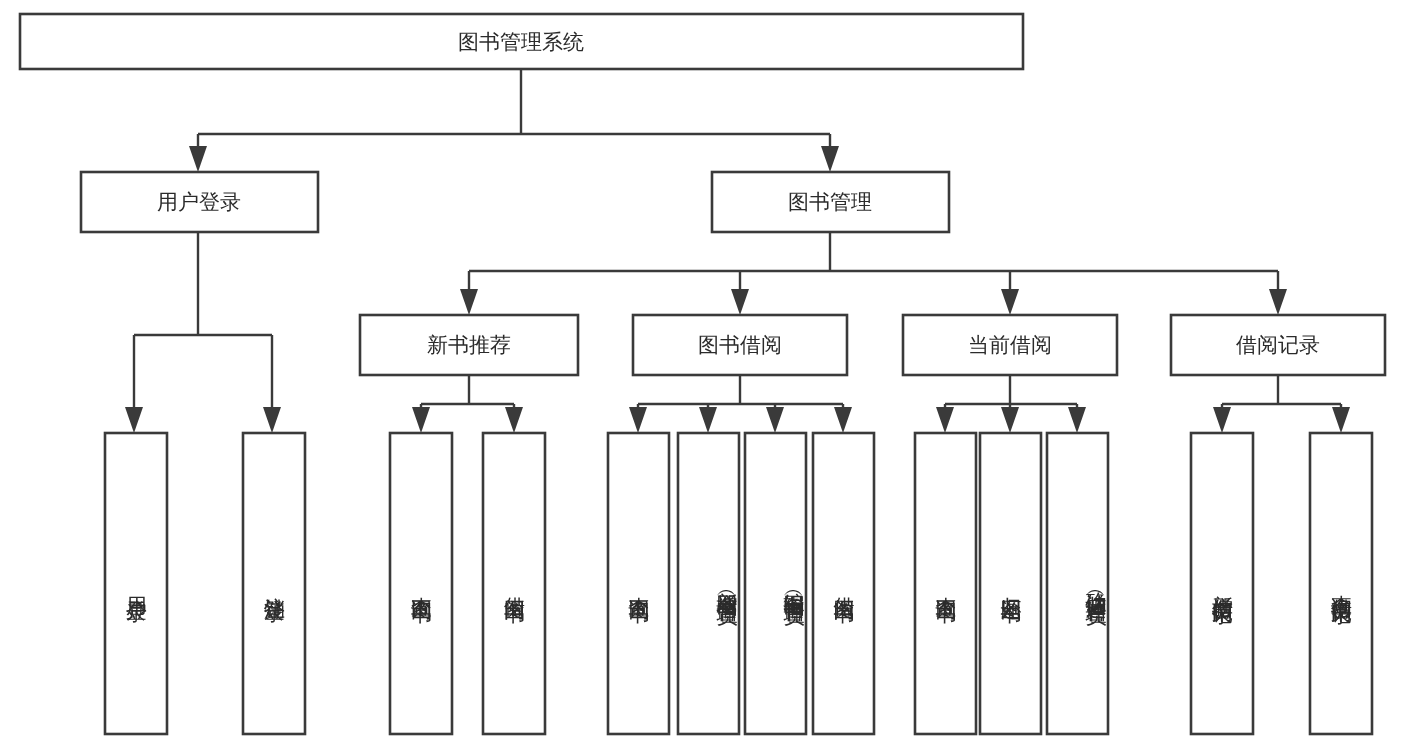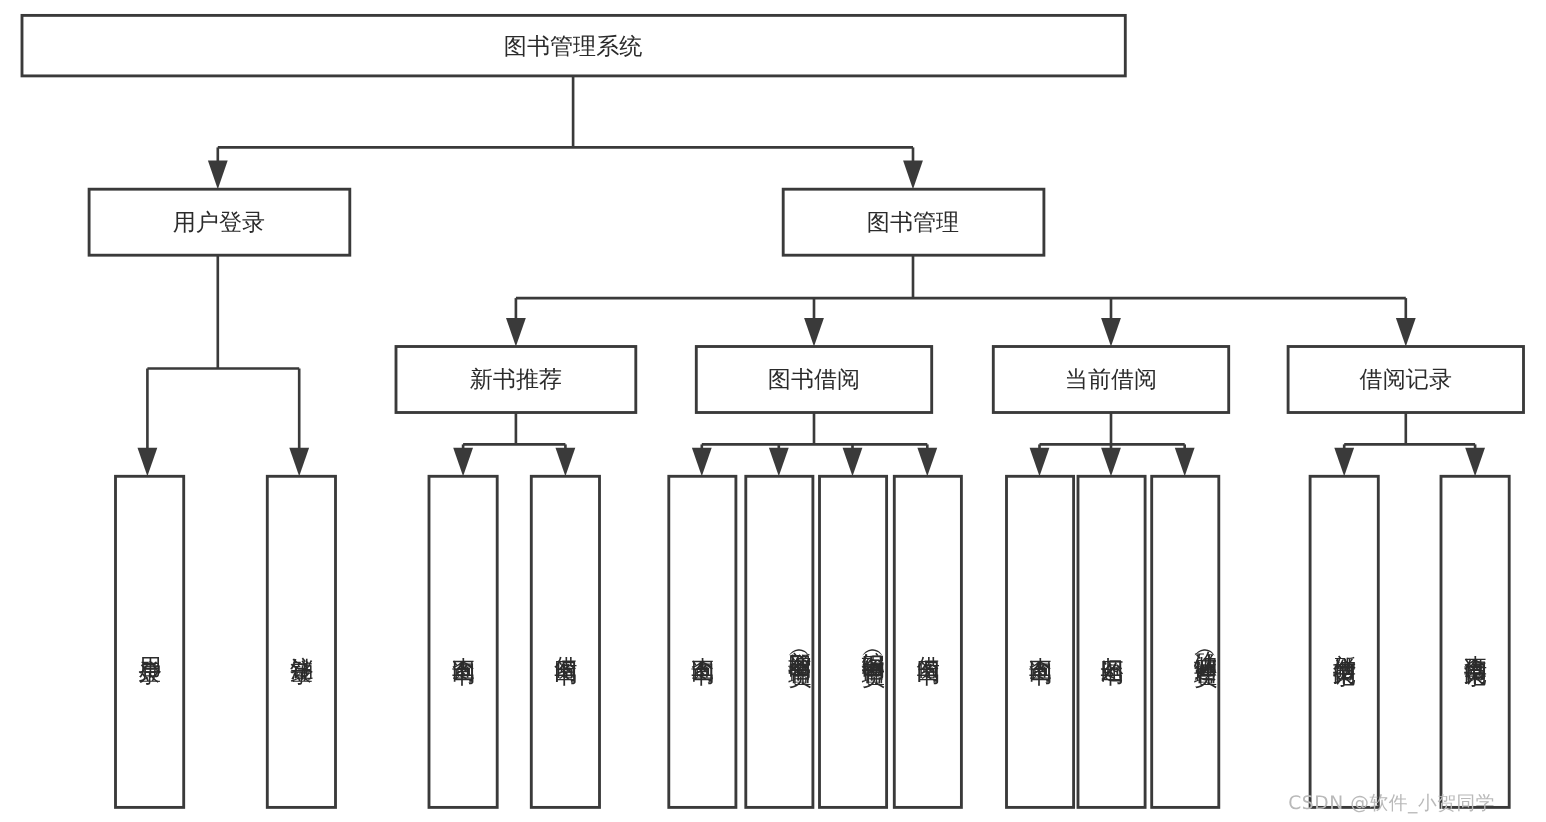--- a/index.html
+++ b/index.html
@@ -219,15 +219,14 @@
   <div class="leaf-label" style="left:745px; top:433px; width:61px; height:301px; display:flex; align-items:flex-start; justify-content:center;">编辑图书（管理员）</div>
   <div class="leaf-label" style="left:813px; top:433px; width:61px; height:301px; display:flex; align-items:center; justify-content:center;">借阅图书</div>
 
   <div class="leaf-label" style="left:915px; top:433px; width:61px; height:301px; display:flex; align-items:center; justify-content:center;">查询图书</div>
   <div class="leaf-label" style="left:980px; top:433px; width:61px; height:301px; display:flex; align-items:center; justify-content:center;">归还图书</div>
   <div class="leaf-label" style="left:1047px; top:433px; width:61px; height:301px; display:flex; align-items:flex-start; justify-content:center;">确认归还（管理员）</div>
 
   <div class="leaf-label" style="left:1191px; top:433px; width:62px; height:301px; display:flex; align-items:center; justify-content:center;">新增借阅记录</div>
   <div class="leaf-label" style="left:1310px; top:433px; width:62px; height:301px; display:flex; align-items:center; justify-content:center;">查询借阅记录</div>
 
-  <div class="watermark">CSDN @软件_小贺同学</div>
 
 </div>
 
 </body></html>

